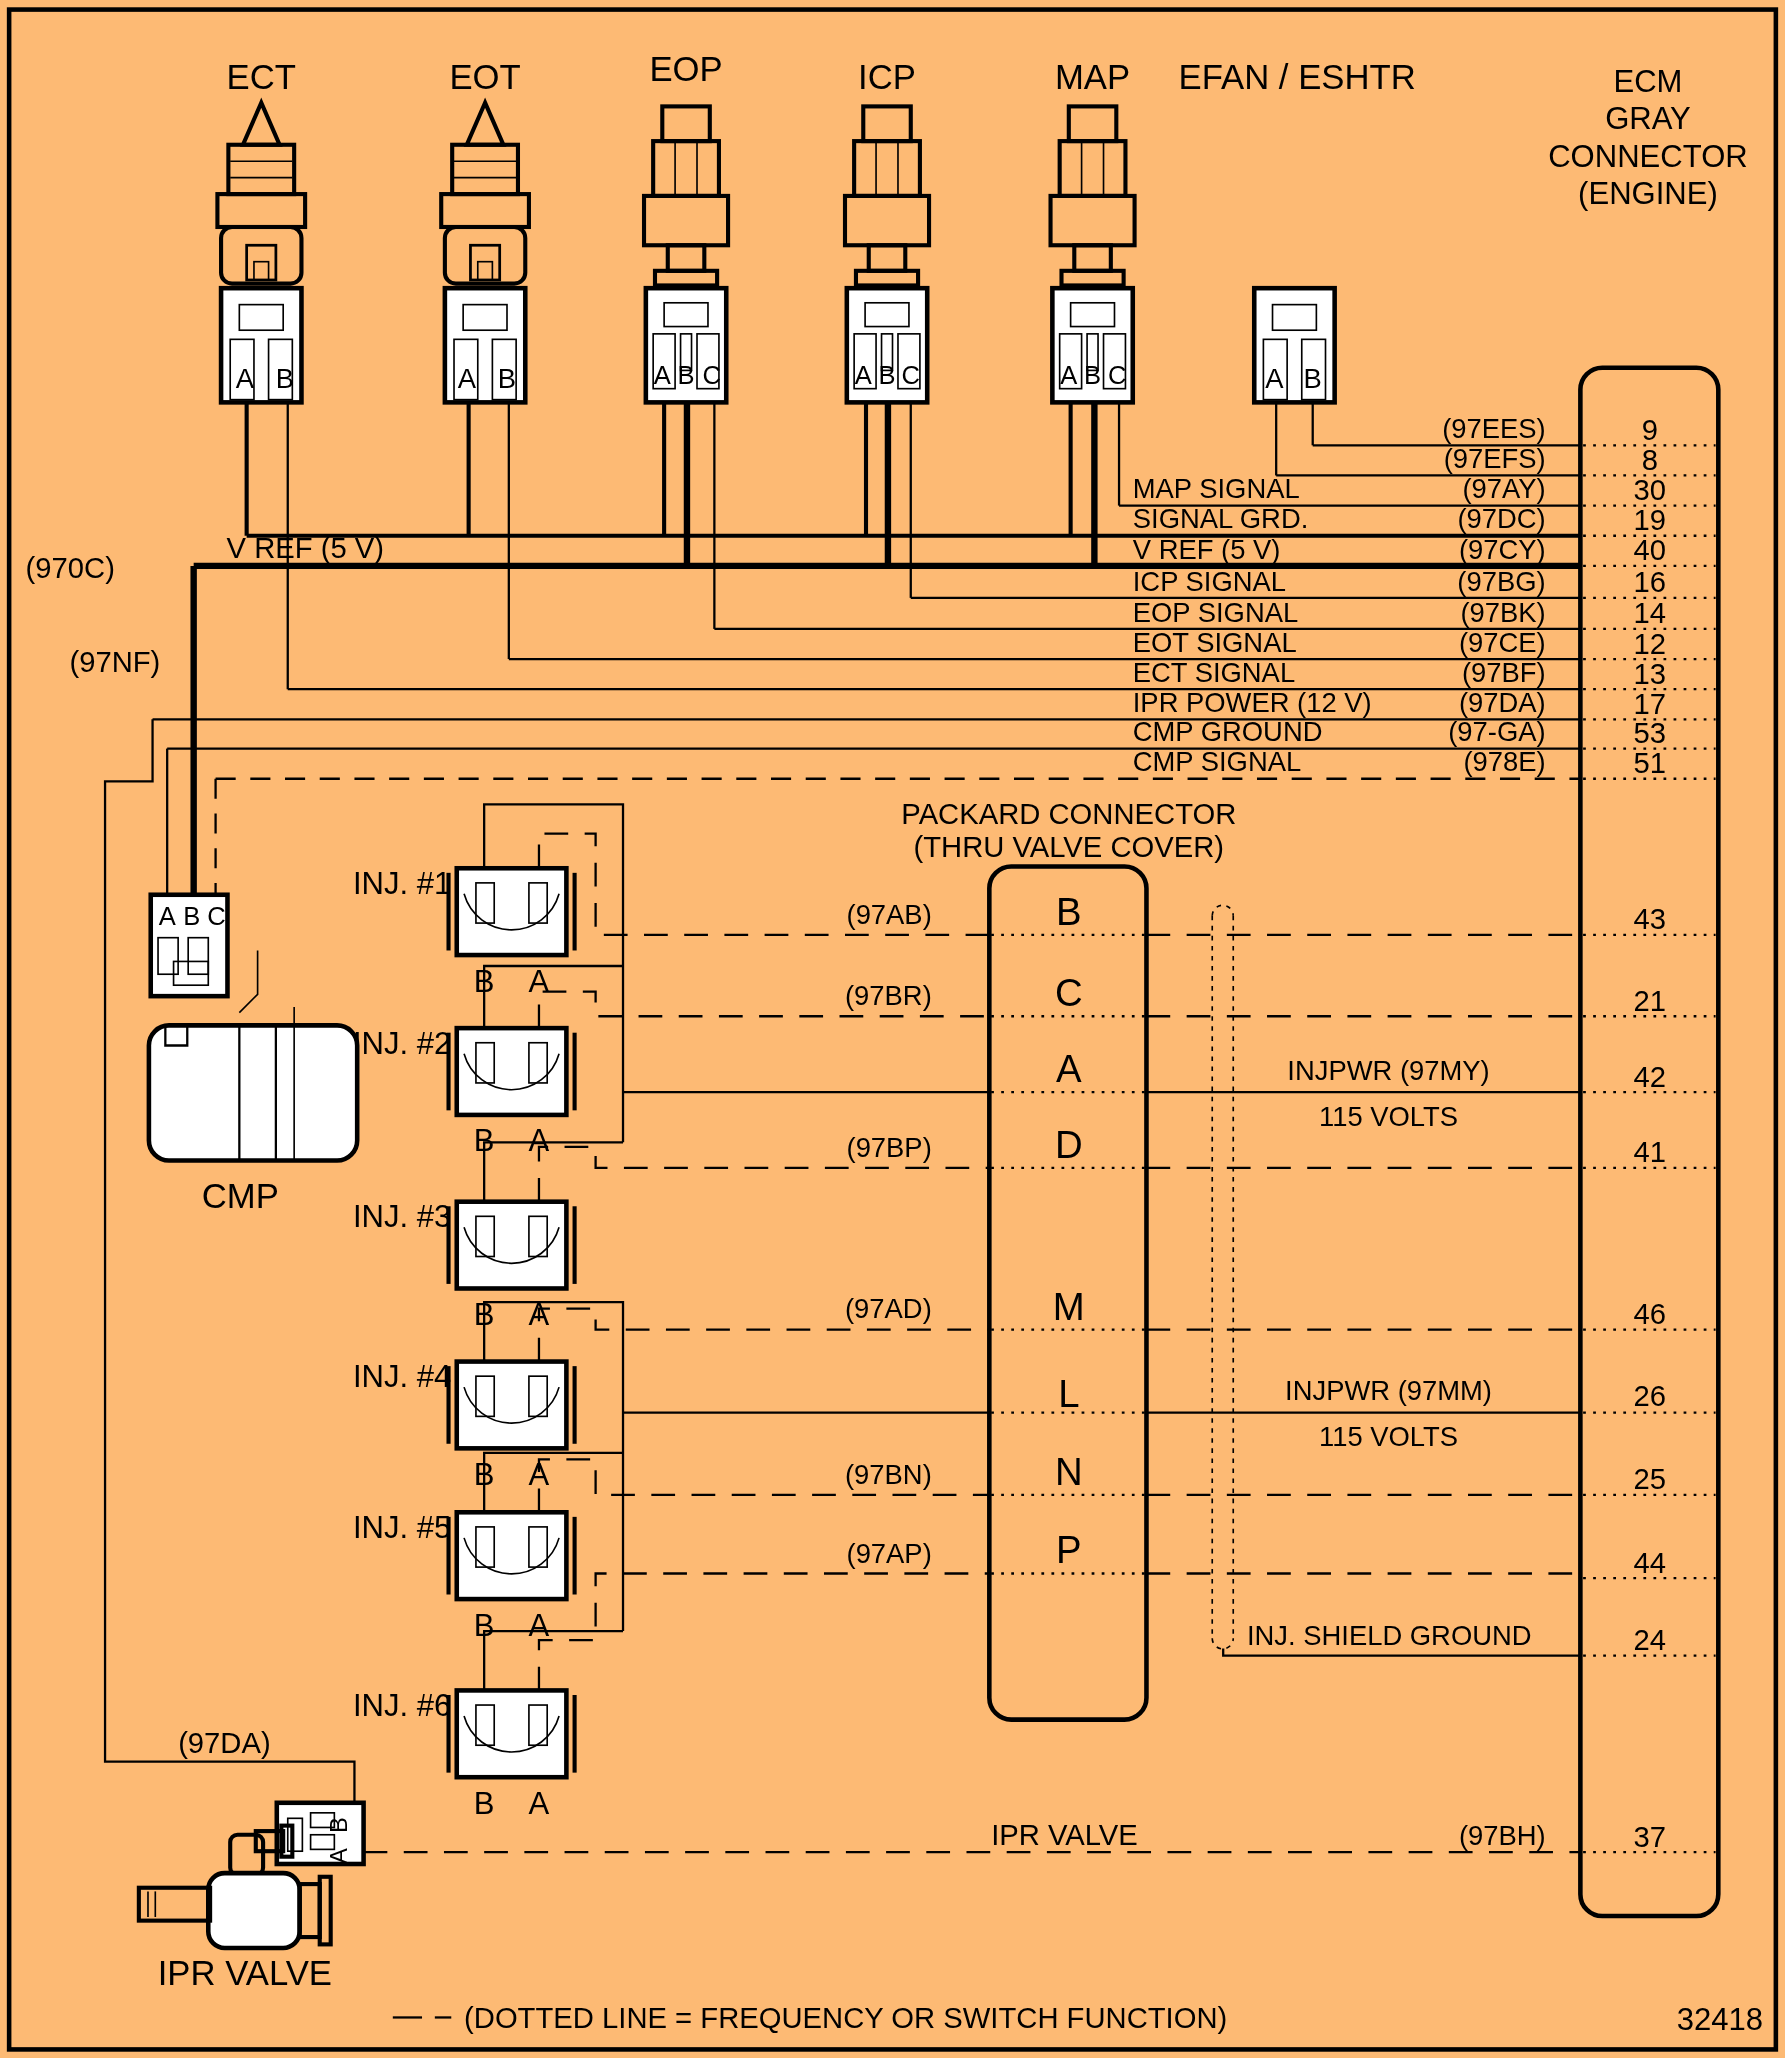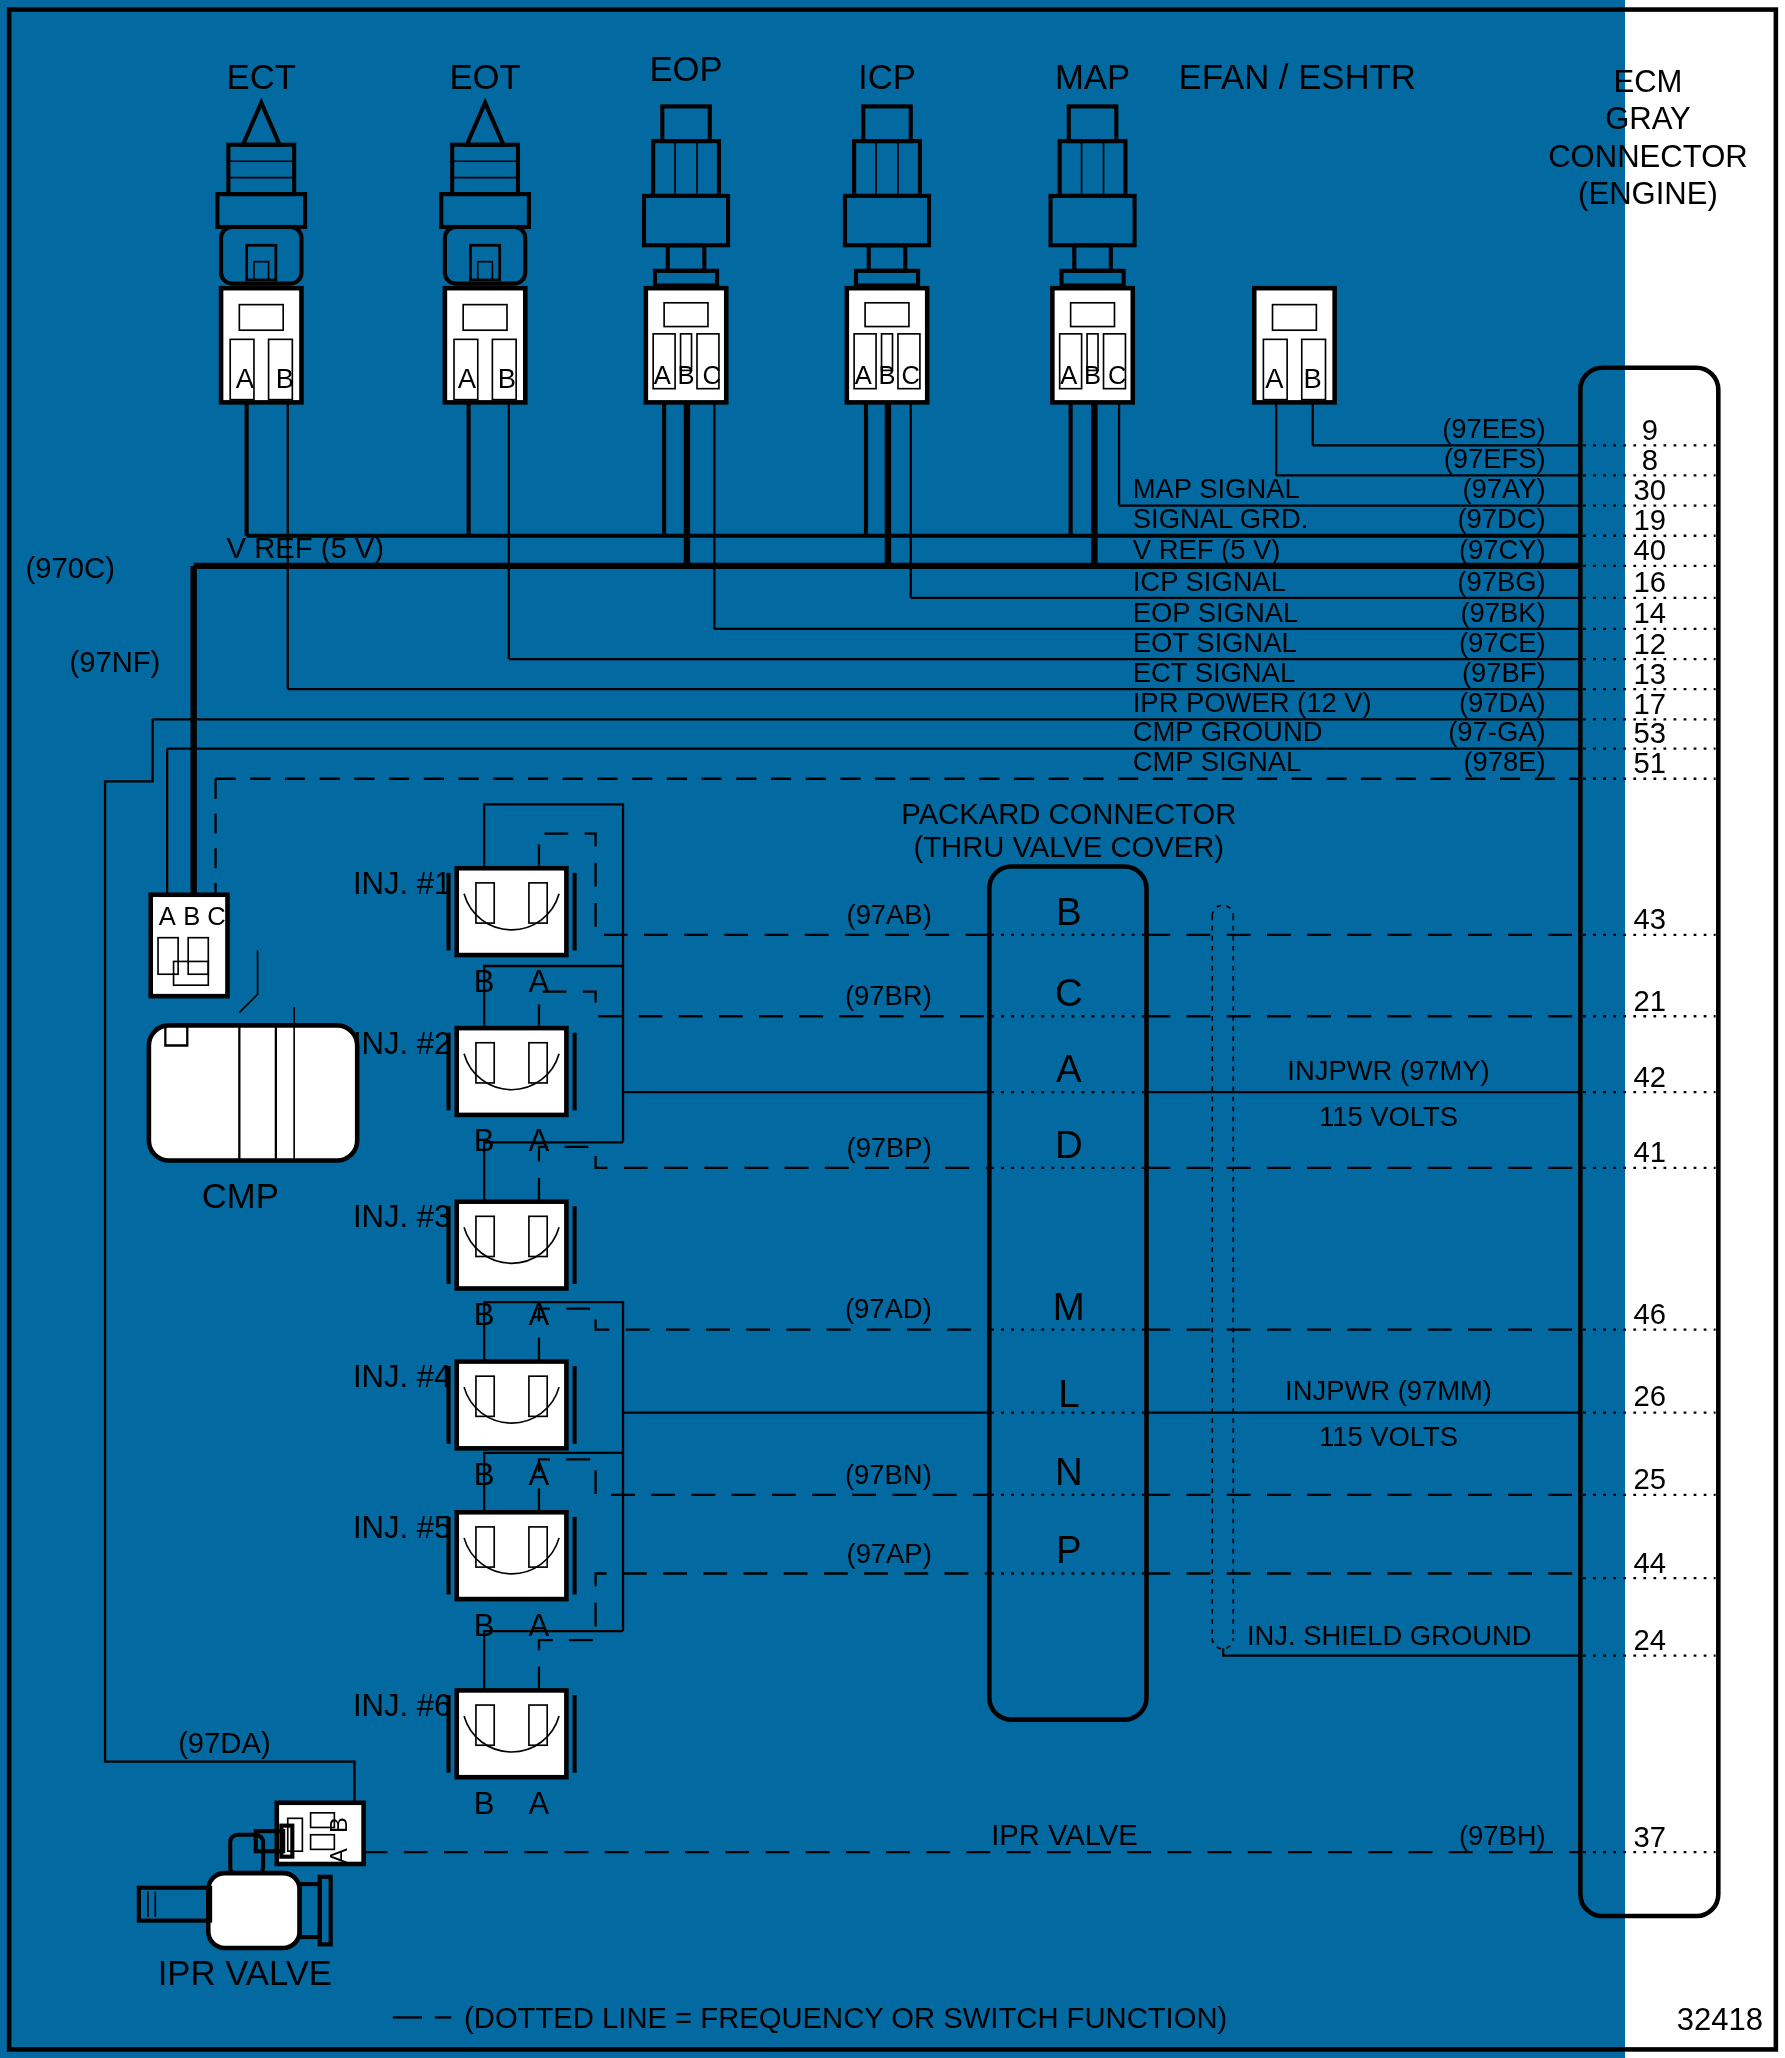--- a/index.html
+++ b/index.html
@@ -1,16 +1,16 @@
 <!DOCTYPE html>
 <html style="font-size:14.6px"><head>
 <meta charset="utf-8">
 <style>
   html,body{margin:0;padding:0;background:#ffffff;}
-  .page{width:1625px;height:2059px;position:relative;background:#0369a1;}
+  .page{width:1785px;height:2059px;position:relative;background:#fdba74;}
   svg{display:block;}
   svg text{font-family:"Liberation Sans","DejaVu Sans",sans-serif;fill:#000;}
   .f26{font-size:26px}.f28{font-size:28px}.f30{font-size:30px}.f32{font-size:32px}
   .f34{font-size:34px}.f38{font-size:38px}.f42{font-size:42px}
   .mid{text-anchor:middle}.end{text-anchor:end}
   .w{stroke:#000;stroke-width:2.5;fill:none}
   .w4{stroke:#000;stroke-width:4.5;fill:none}
   .w7{stroke:#000;stroke-width:7;fill:none}
   .box{stroke:#000;stroke-width:5;fill:#fff}
   .box3{stroke:#000;stroke-width:3;fill:none}

